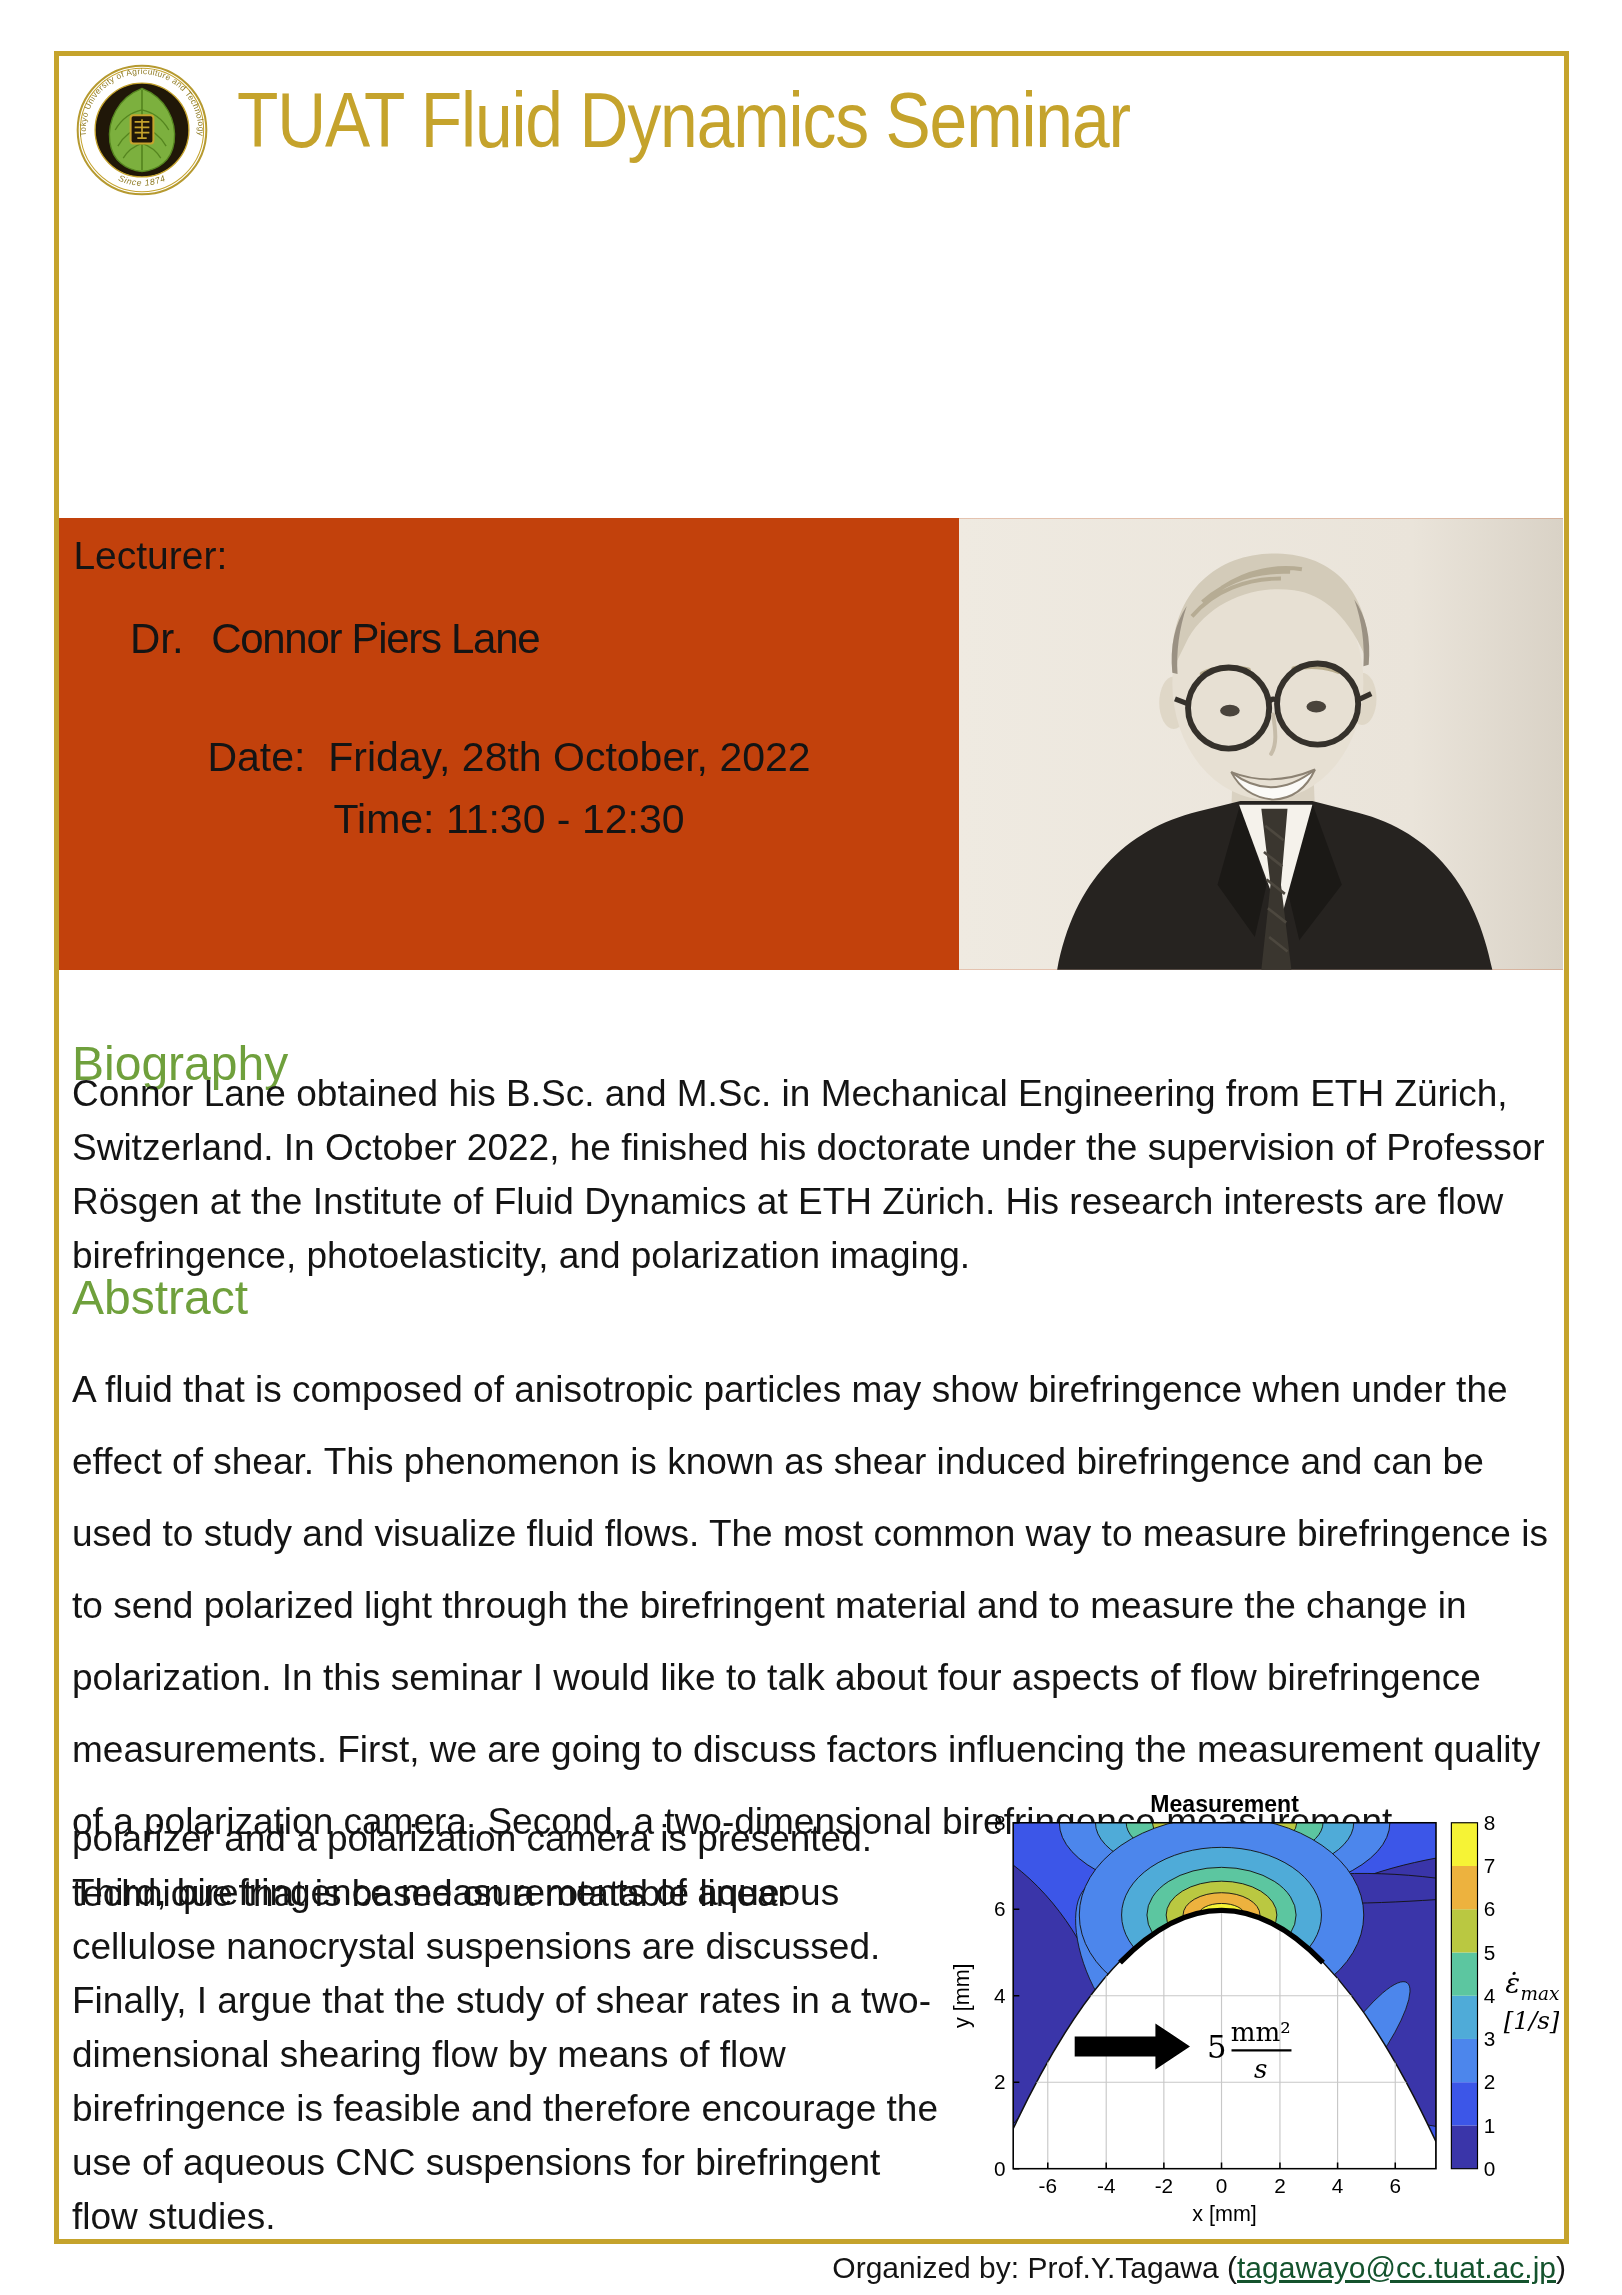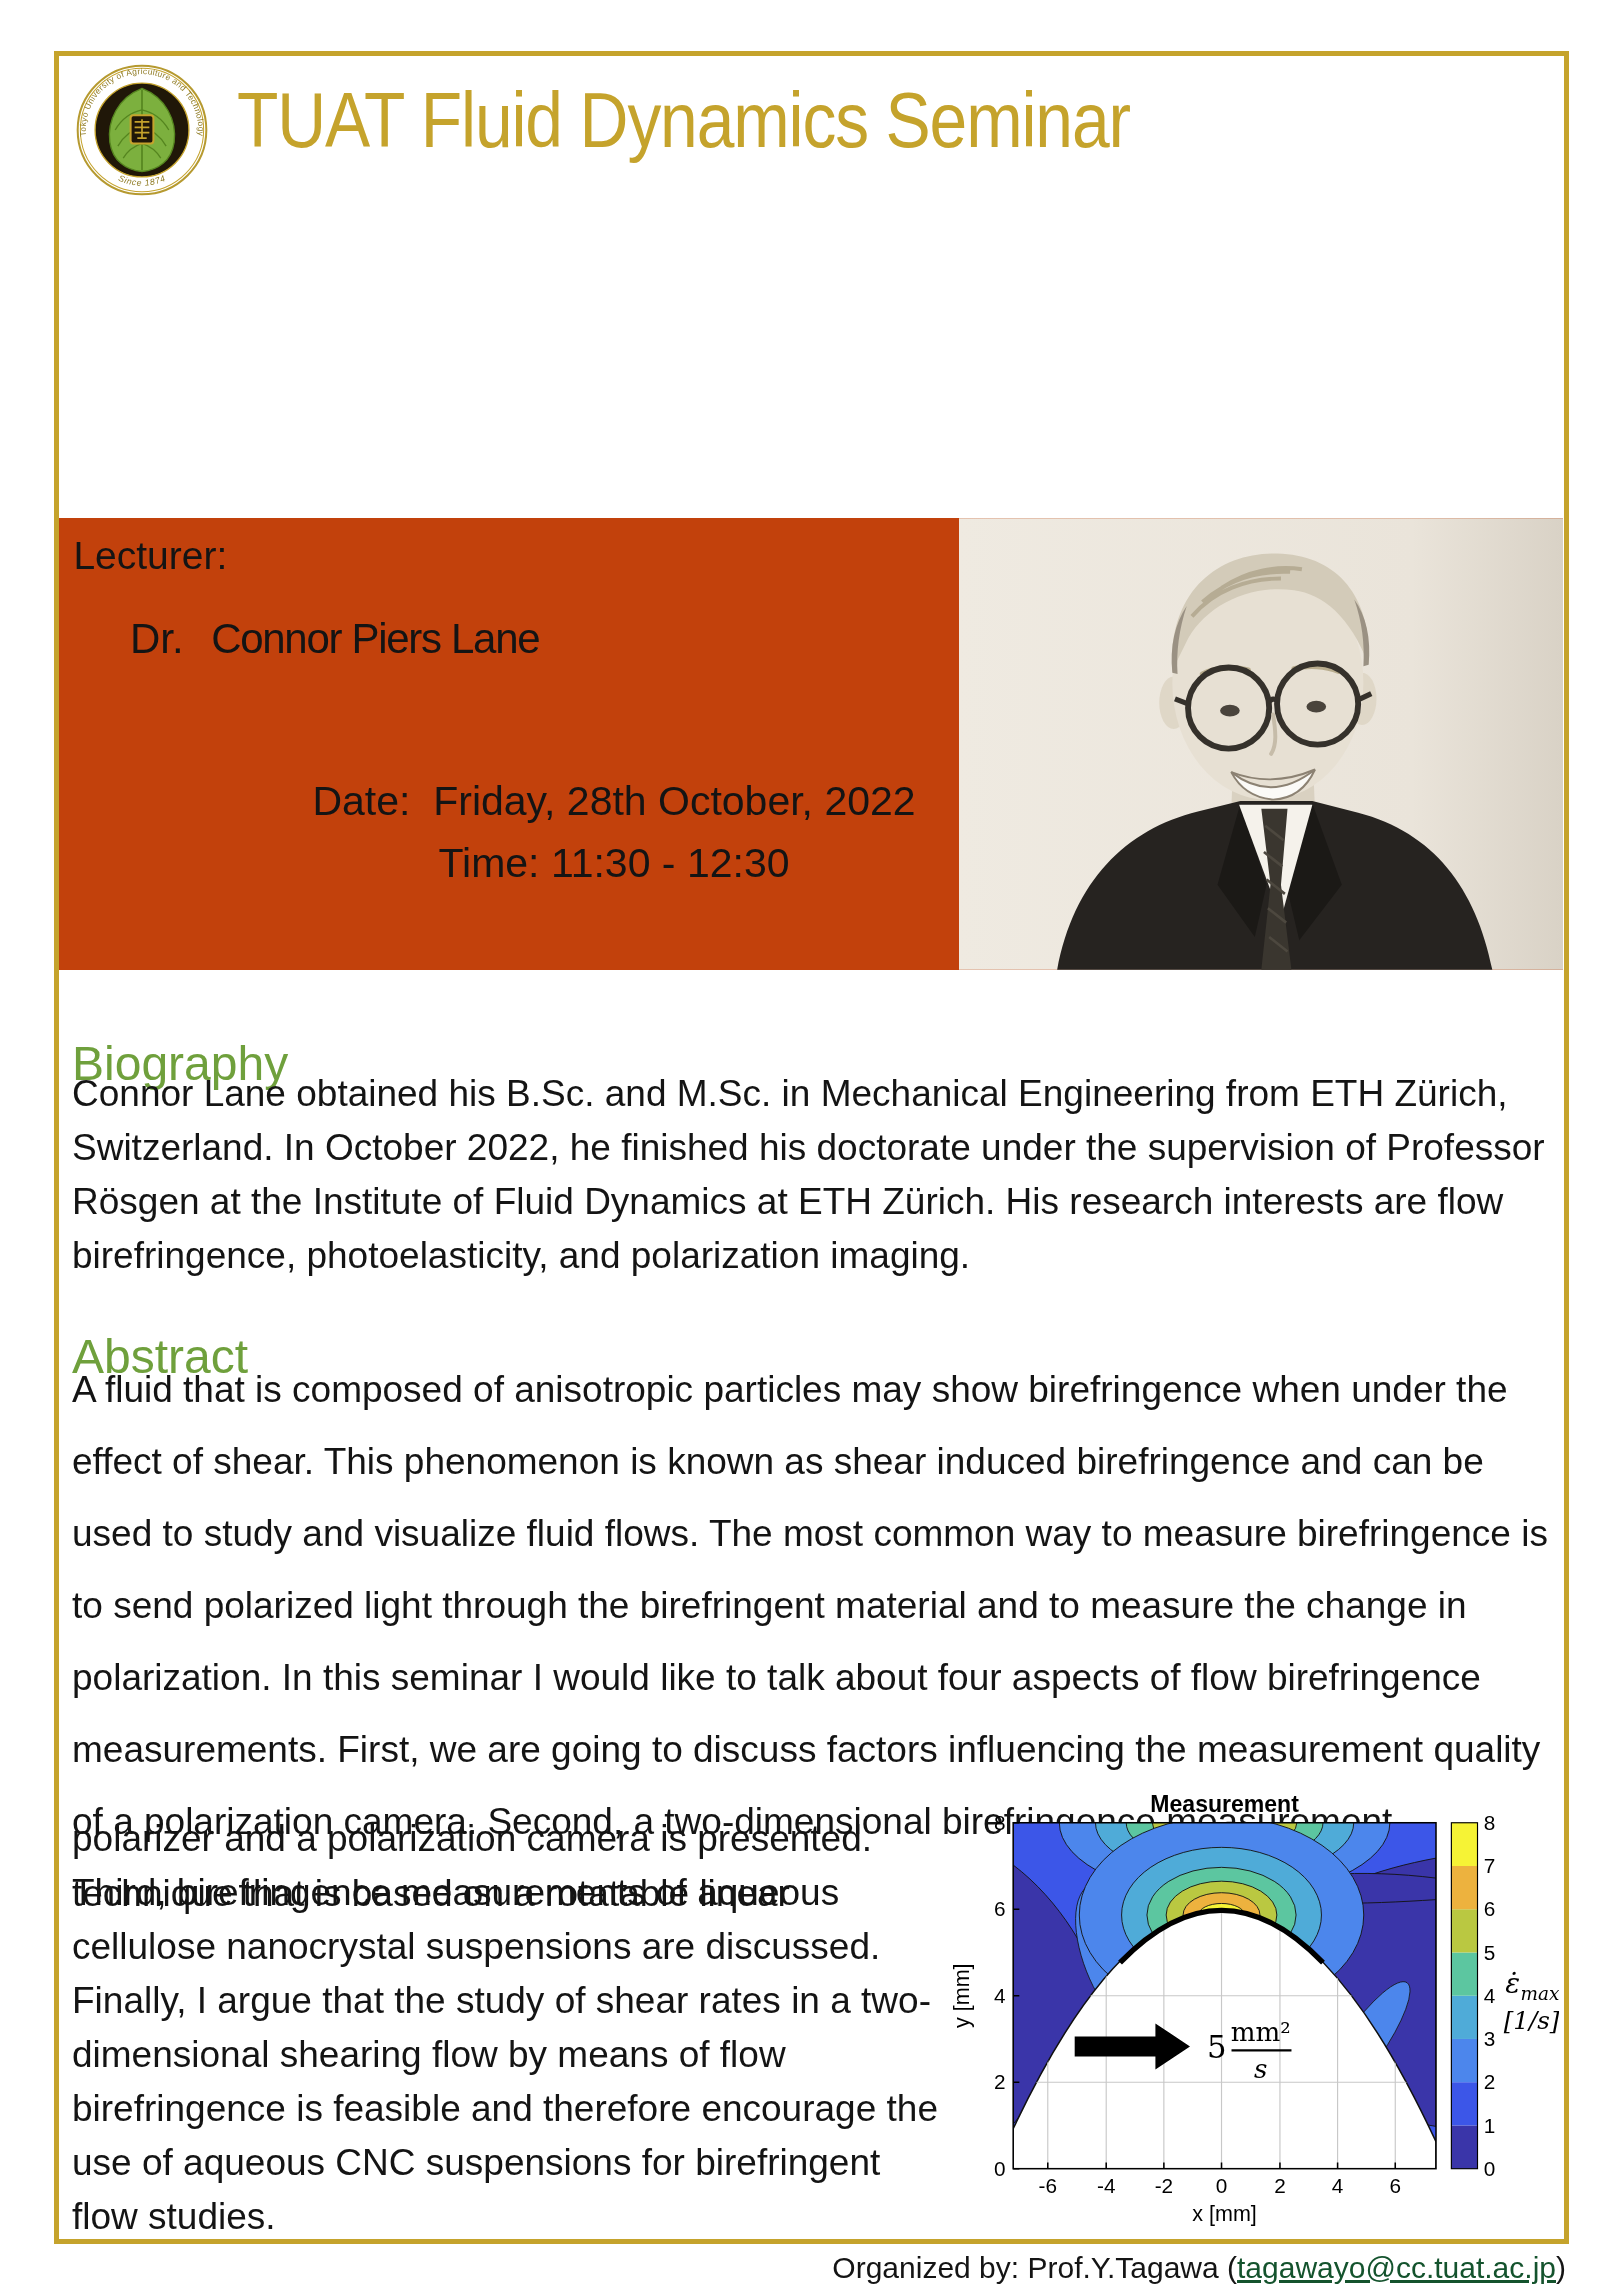--- a/index.html
+++ b/index.html
@@ -22,30 +22,30 @@
     color:#7CA84F;font-style:italic;font-size:65px;line-height:88px;letter-spacing:-1.3px;
   }
   .lecturer-box{
     position:absolute;left:0;top:462px;width:1504px;height:452px;background:#c2410c;
   }
   .lecturer-label{position:absolute;left:14.4px;top:16.4px;font-size:39px;}
   .dr-row{position:absolute;left:71px;top:77px;display:flex;align-items:baseline;gap:27.5px;}
   .dr-honorific{font-size:42px;margin-top:20px;}
   .dr-name{font-size:42px;letter-spacing:-1.3px;}
   .event-lines{
-    position:absolute;left:0;top:208px;width:900px;padding-left:105px;box-sizing:content-box;
-    text-align:center;font-size:41px;line-height:62px;margin-top:44px;
+    position:absolute;left:0;top:208px;width:900px;box-sizing:content-box;
+    text-align:center;font-size:41px;line-height:62px;
   }
   .photo{position:absolute;left:900px;top:0;width:604px;height:452px;overflow:hidden;}
   .sec-heading{position:absolute;left:13px;font-size:48px;color:#6FA03C;}
   .bio-heading{top:980px;}
   .bio-text{
     position:absolute;left:13px;top:1011px;width:1487px;font-size:37px;line-height:54px;
   }
-  .abs-heading{top:1273px;}
+  .abs-heading{top:1214px;}
   .abs-part1{
     position:absolute;left:13px;top:1298px;width:1487px;font-size:37px;line-height:72px;
   }
   .abs-row{
     position:absolute;left:13px;top:1756px;width:1487px;display:flex;align-items:flex-start;
   }
   .abs-part2{width:877px;font-size:37px;line-height:54px;}
   .chart-wrap{width:615px;margin-left:auto;margin-top:-19.6px;}
   .footer{
     position:absolute;right:56px;top:2251px;font-size:30px;white-space:nowrap;

